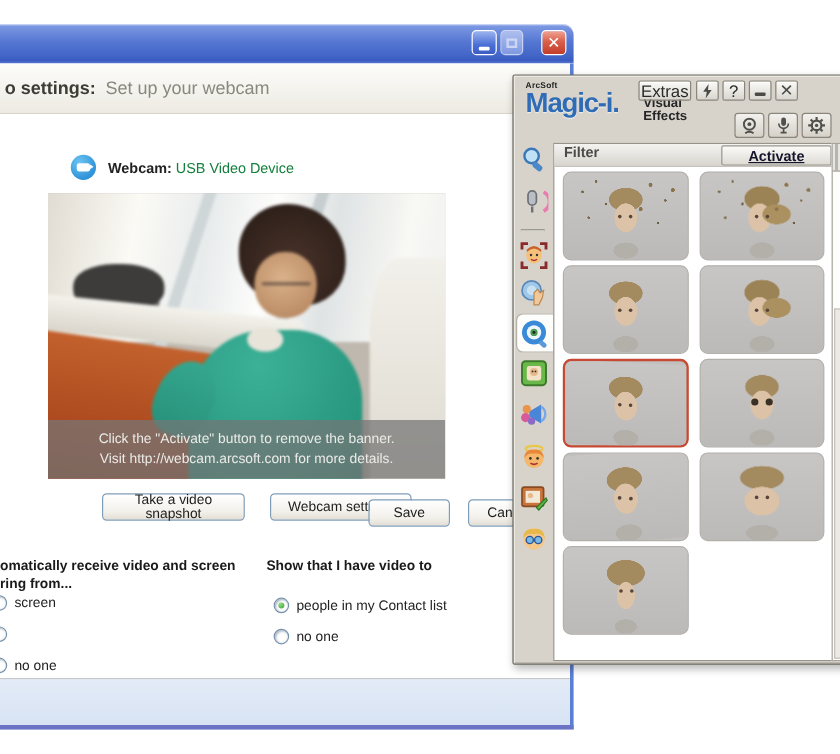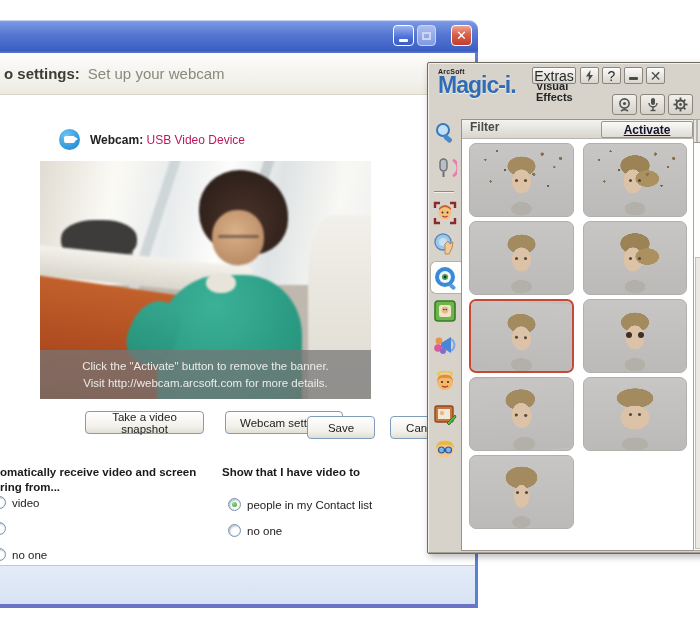--- a/index.html
+++ b/index.html
@@ -183,21 +183,21 @@
     <div class="head-strip">
       <b>o settings:</b>
       <span>Set up your webcam</span>
     </div>
 
     <div class="webcam-row">
       <span class="cam-badge">
           <i></i>
         </span>
       <span><b>Webcam:</b>
-      <span class="muted" style="color:#be185d;">USB Video Device</span></span>
+      <span class="muted" style="color:#15803d;">USB Video Device</span></span>
     </div>
 
     <div class="video">
       <div class="vfx">
         <div class="v-windows"></div>
         <div class="v-mullion1"></div>
           <div class="v-mullion2"></div>
         <div class="v-chair"></div>
         <div class="v-desk"></div>
         <div class="v-floor"></div>
@@ -217,21 +217,21 @@
 
     <button class="xp-btn btn-snapshot">Take a video snapshot</button>
     <button class="xp-btn btn-camset">Webcam settings</button>
 
     <div class="sec-head left">
       <div>omatically receive video and screen</div>
       <div>ring from...</div>
     </div>
     <div class="opt-row" style="left:-7px;top:443px;">
       <span class="radio"></span>
-      <span>video</span>
+      <span>screen</span>
     </div>
     <div class="opt-row" style="left:-7px;top:469px;">
       <span class="radio"></span>
     </div>
     <div class="opt-row" style="left:-7px;top:495px;">
       <span class="radio"></span>
       <span>no one</span>
     </div>
 
     <div class="sec-head right">Show that I have video to</div>

